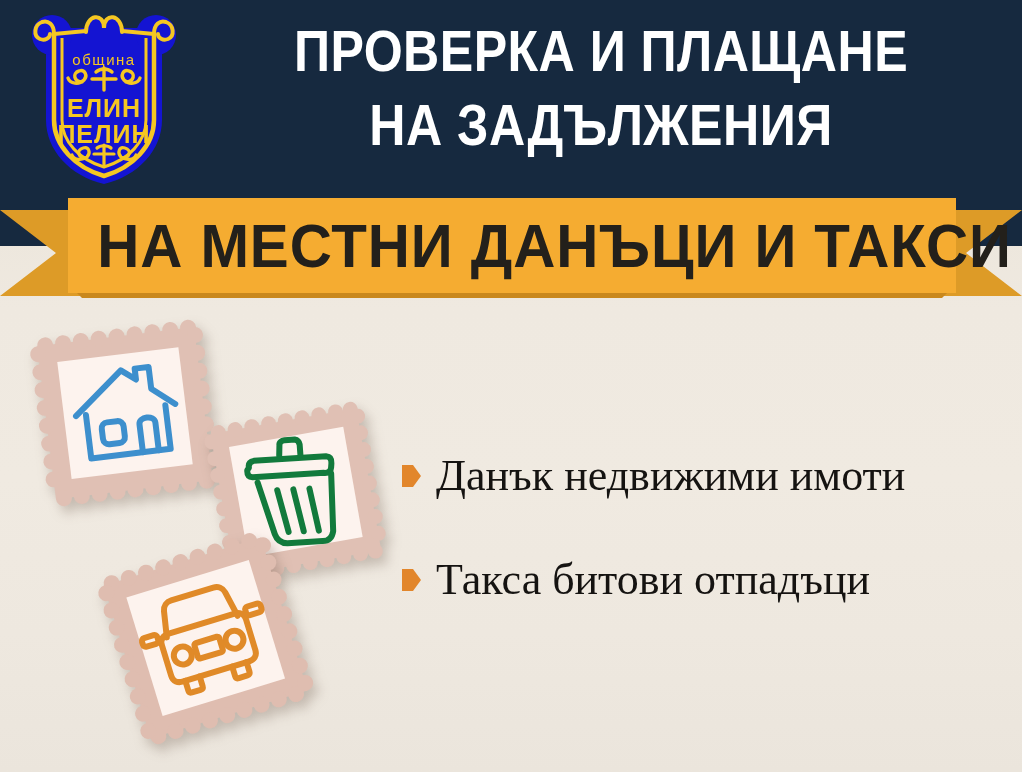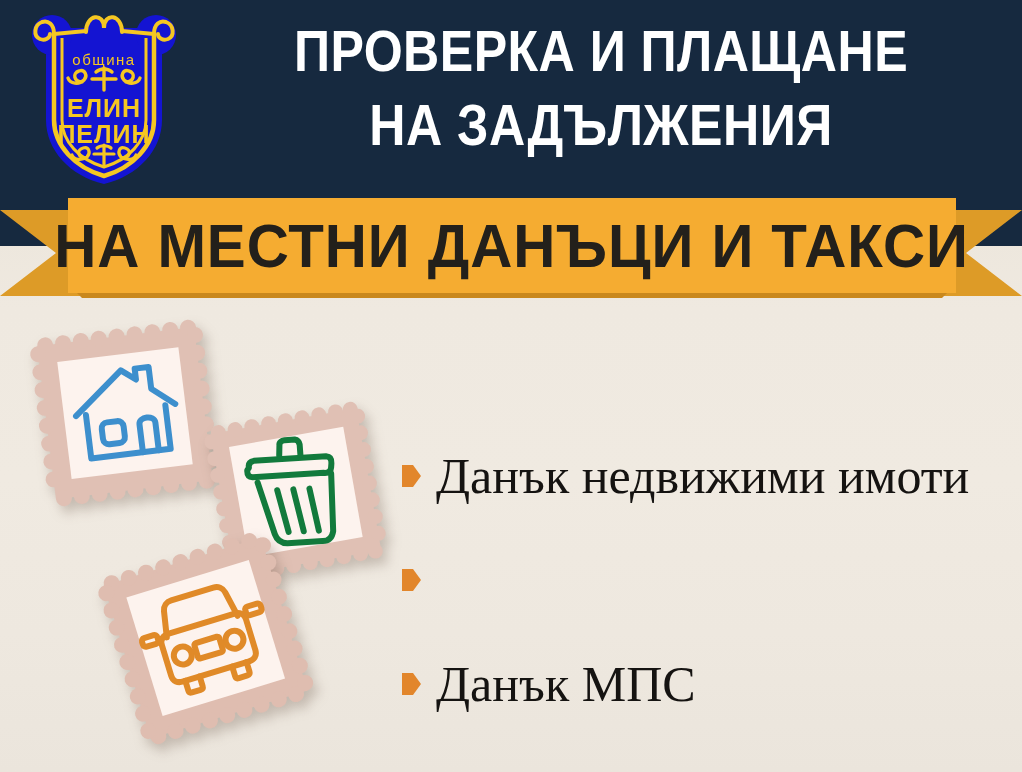--- a/index.html
+++ b/index.html
@@ -106,21 +106,20 @@
   }
   .ribbon-main {
     position: absolute;
     left: 68px;
     top: 2px;
     width: 888px;
     height: 95px;
     background: #f5ac31;
     display: flex;
     align-items: center;
-    justify-content: center;
   }
   .ribbon-text {
     color: #23201b;
     font-family: "Liberation Sans Narrow", "Liberation Sans", sans-serif;
     font-weight: 700;
     font-size: 62px;
     line-height: 62px;
     letter-spacing: 1px;
     transform: scaleX(0.94);
     white-space: nowrap;
@@ -155,21 +154,21 @@
     flex: 0 0 auto;
     width: 19px;
     height: 22px;
     margin-right: 15px;
     background: #e2862b;
     clip-path: polygon(0 0, 11px 0, 19px 11px, 11px 22px, 0 22px);
   }
   .bullet-label {
     color: #151311;
     font-family: "Liberation Serif", "DejaVu Serif", serif;
-    font-size: 50px;
+    font-size: 44px;
     line-height: 48px;
     white-space: nowrap;
   }
 </style>
 </head>
 <body>
 
 <div id="poster">
 
   <div class="header">
@@ -404,20 +403,17 @@
     </svg>
   </div>
 
   <div class="bullets">
     <div class="bullet-row">
       <span class="bullet-marker"></span>
       <span class="bullet-label">Данък недвижими имоти</span>
     </div>
     <div class="bullet-row">
       <span class="bullet-marker"></span>
+      <span class="bullet-label">Такса битови отпадъци</span>
     </div>
-    <div class="bullet-row">
-      <span class="bullet-marker"></span>
-      <span class="bullet-label">Данък МПС</span>
-    </div>
   </div>
 
 </div>
 
 </body></html>

